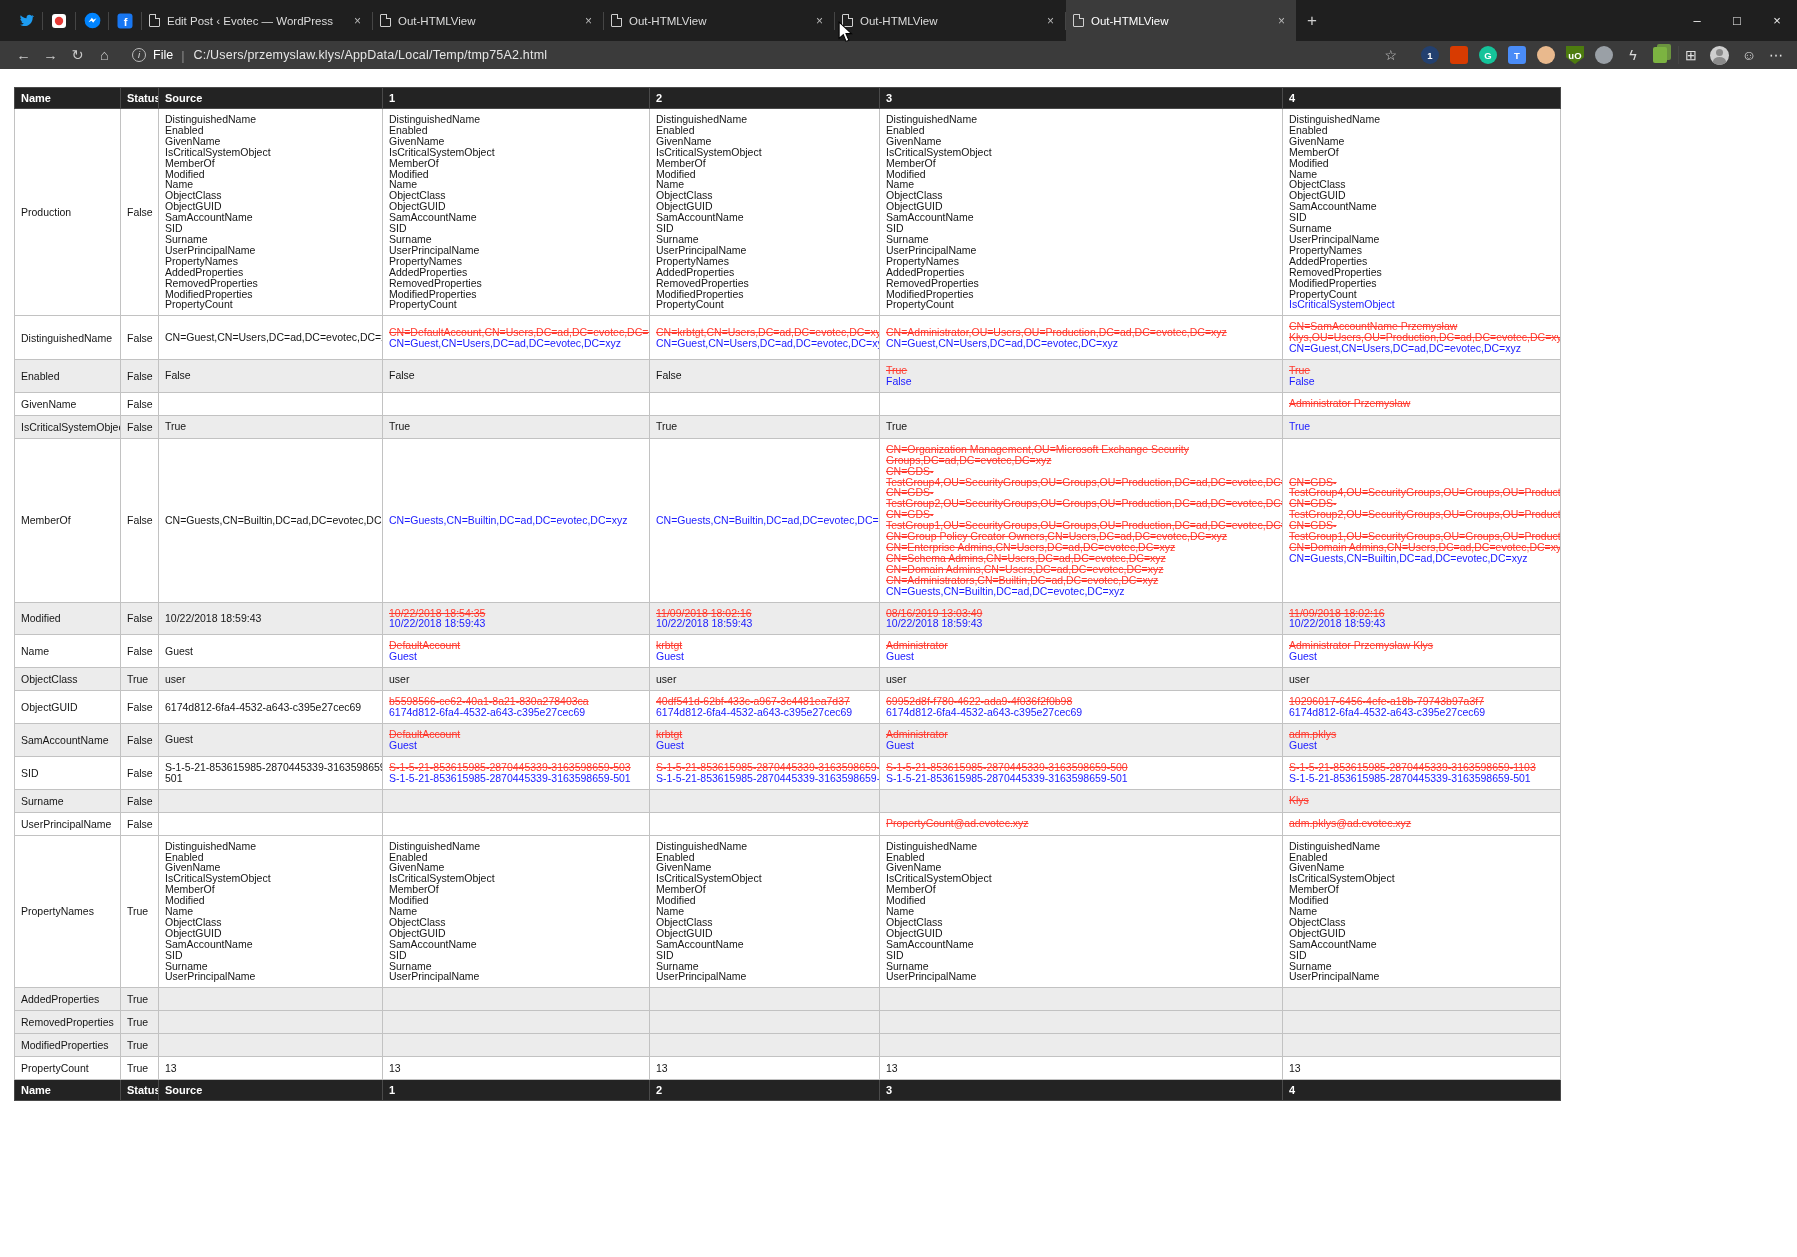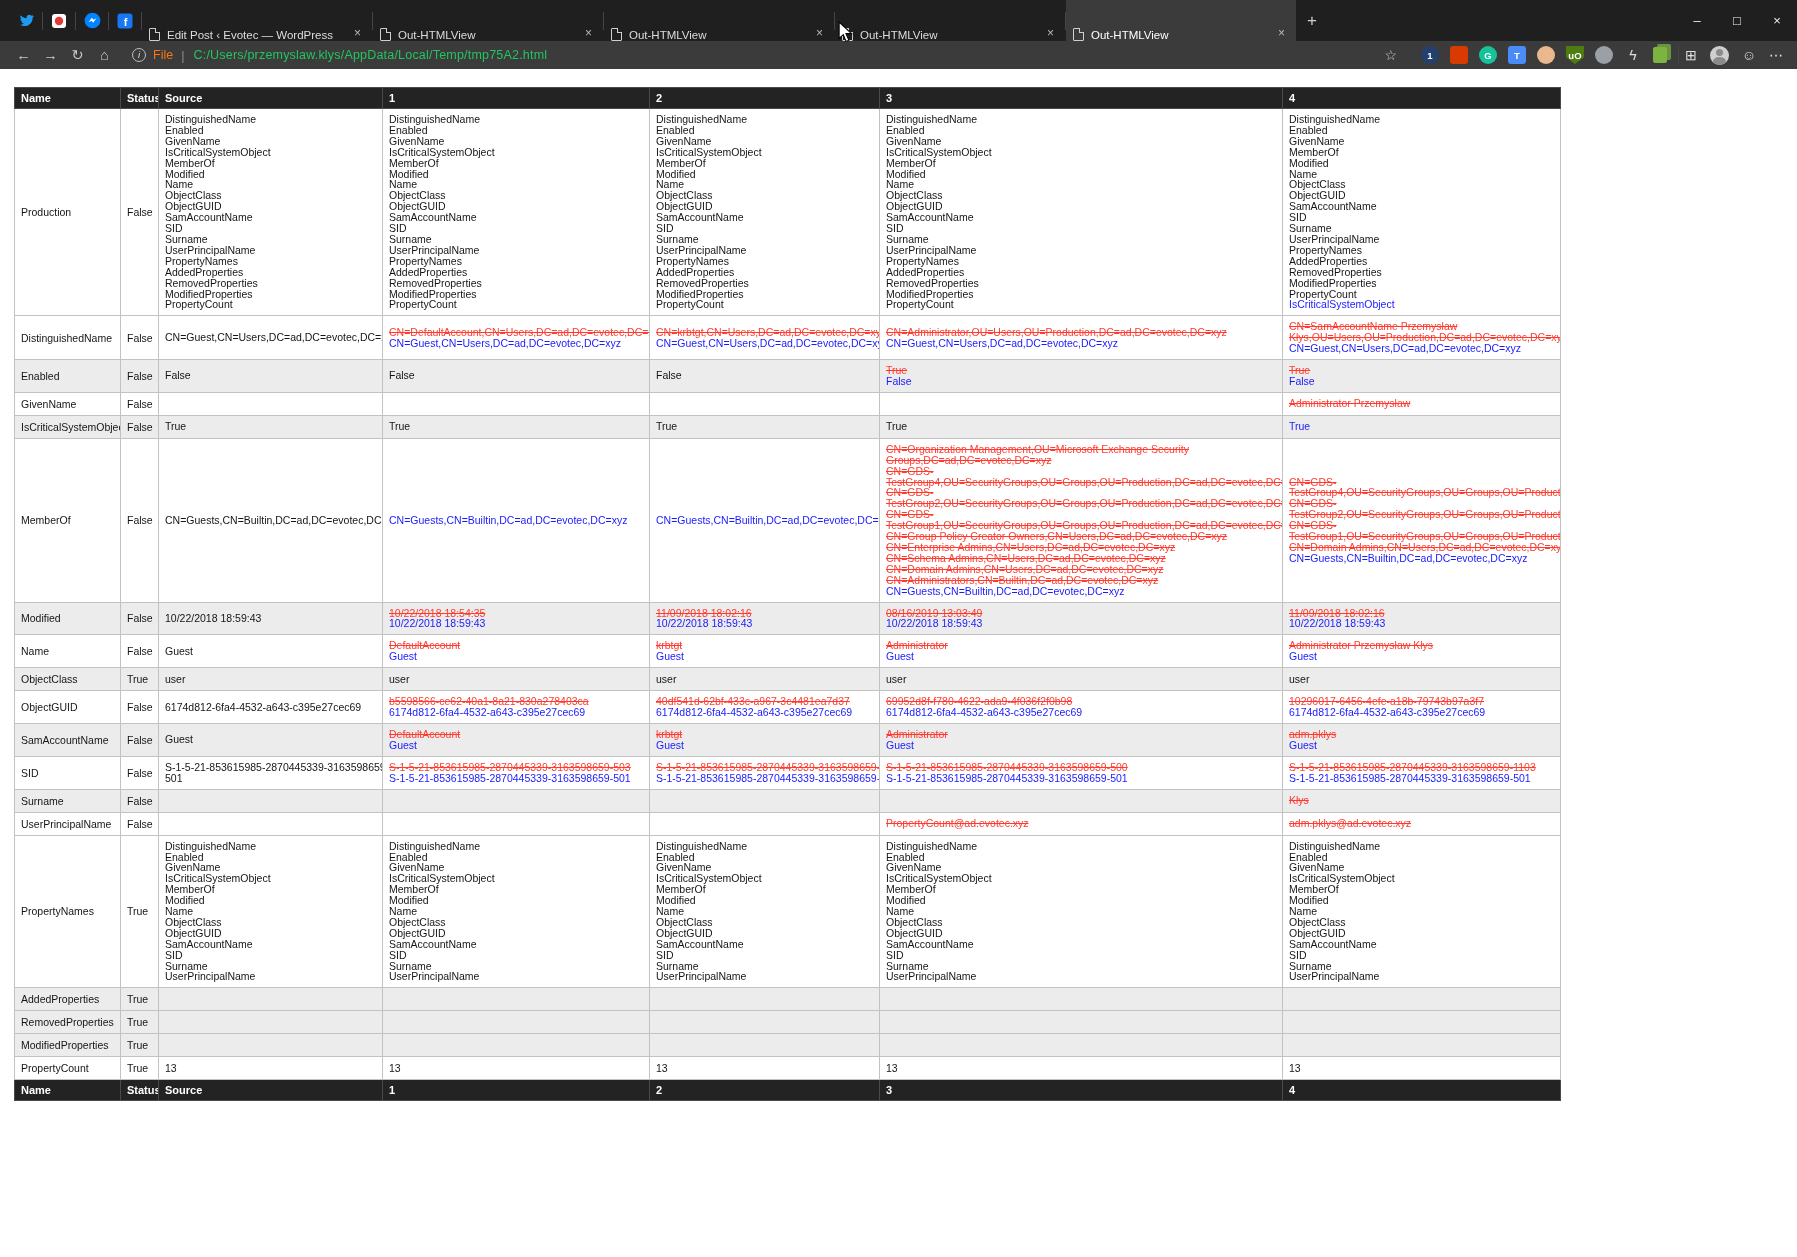--- a/index.html
+++ b/index.html
@@ -4,21 +4,21 @@
 <style>
   * { box-sizing: border-box; }
   html,body { margin:0; padding:0; width:1797px; height:1257px; overflow:hidden;
               font-family:"Liberation Sans", sans-serif; background:#fff; }
 
   
   .tabstrip { height:41px; background:#1f1f1f; display:flex; align-items:stretch; position:relative; }
   .pinned { display:flex; align-items:center; padding-left:10px; }
   .picon { width:32px; height:30px; display:flex; align-items:center; justify-content:center; }
   .vsep { width:1px; height:18px; background:#454545; align-self:center; }
-  .tab { width:230px; display:flex; align-items:flex-end; padding:0 7px; color:#dcdcdc;
+  .tab { width:230px; display:flex; align-items:center; padding:0 7px; color:#dcdcdc;
          font-size:11.5px; position:relative; cursor:default; }
   .tab.active { background:#3b3b3b; color:#fff; }
   .tab .pageicon { width:11px; height:13px; border:1.2px solid #cfcfcf; border-radius:1px;
                    flex:0 0 auto; position:relative; background:transparent; }
   .tab .pageicon:after { content:""; position:absolute; right:-1px; top:-1px; width:4px; height:4px;
                    background:#1f1f1f; border-left:1.2px solid #cfcfcf; border-bottom:1.2px solid #cfcfcf; }
   .tab.active .pageicon:after { background:#3b3b3b; }
   .tab .title { flex:1; overflow:hidden; white-space:nowrap; margin:0 7px; }
   .tab .close { color:#b9b9b9; font-size:12px; padding:1px 4px; }
   .newtab { width:32px; display:flex; align-items:center; justify-content:center;
@@ -26,23 +26,23 @@
   .wincontrols { margin-left:auto; display:flex; }
   .winbtn { width:40px; height:41px; display:flex; align-items:center; justify-content:center;
             color:#ededed; font-size:13px; }
 
   .navbar { height:28px; background:#3b3b3b; display:flex; align-items:center; padding:0 10px; }
   .navbtn { width:27px; text-align:center; color:#c9c9c9; font-size:14.5px; line-height:26px; }
   .addressbar { flex:1; height:24px; margin:0 6px; display:flex; align-items:center;
                 color:#fff; font-size:12.5px; padding:0 8px; }
   .infocircle { width:14px; height:14px; border:1px solid #bdbdbd; border-radius:50%; color:#dedede;
                 font-size:9.5px; line-height:12px; text-align:center; font-style:italic; margin-right:7px; }
-  .scheme { color:#f97316; margin-right:8px; }
+  .scheme { color:#ffffff; margin-right:8px; }
   .urldivider { color:#8a8a8a; margin-right:9px; font-size:13px; }
-  .urltext { color:#22c55e; letter-spacing:.2px; }
+  .urltext { color:#e5e5e5; letter-spacing:.2px; }
   .starbtn { margin-left:auto; color:#cfcfcf; font-size:14px; padding:0 4px; }
   .extensions { display:flex; align-items:center; gap:11px; margin:0 6px; }
   .ext { width:18px; height:18px; display:flex; align-items:center; justify-content:center;
          color:#fff; font-size:9.5px; font-weight:bold; }
   .ext.circle { border-radius:50%; }
   .ext.square { border-radius:3px; }
   .ext.shield { clip-path:polygon(0 0,100% 0,100% 62%,50% 100%,0 62%); }
   .ext.stack  { position:relative; border-radius:2px; width:14px; height:16px; }
   .ext.stack:after { content:""; position:absolute; left:4px; top:-3px; width:14px; height:16px;
          background:inherit; opacity:.75; border-radius:2px; }

